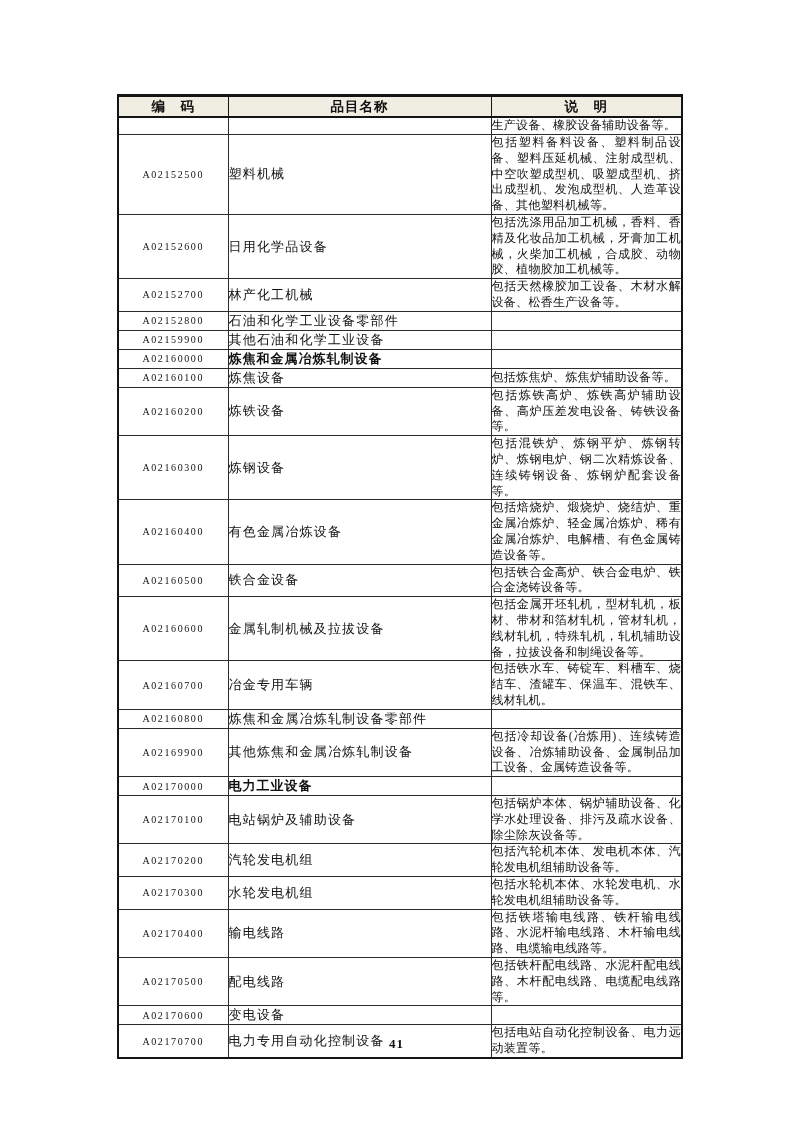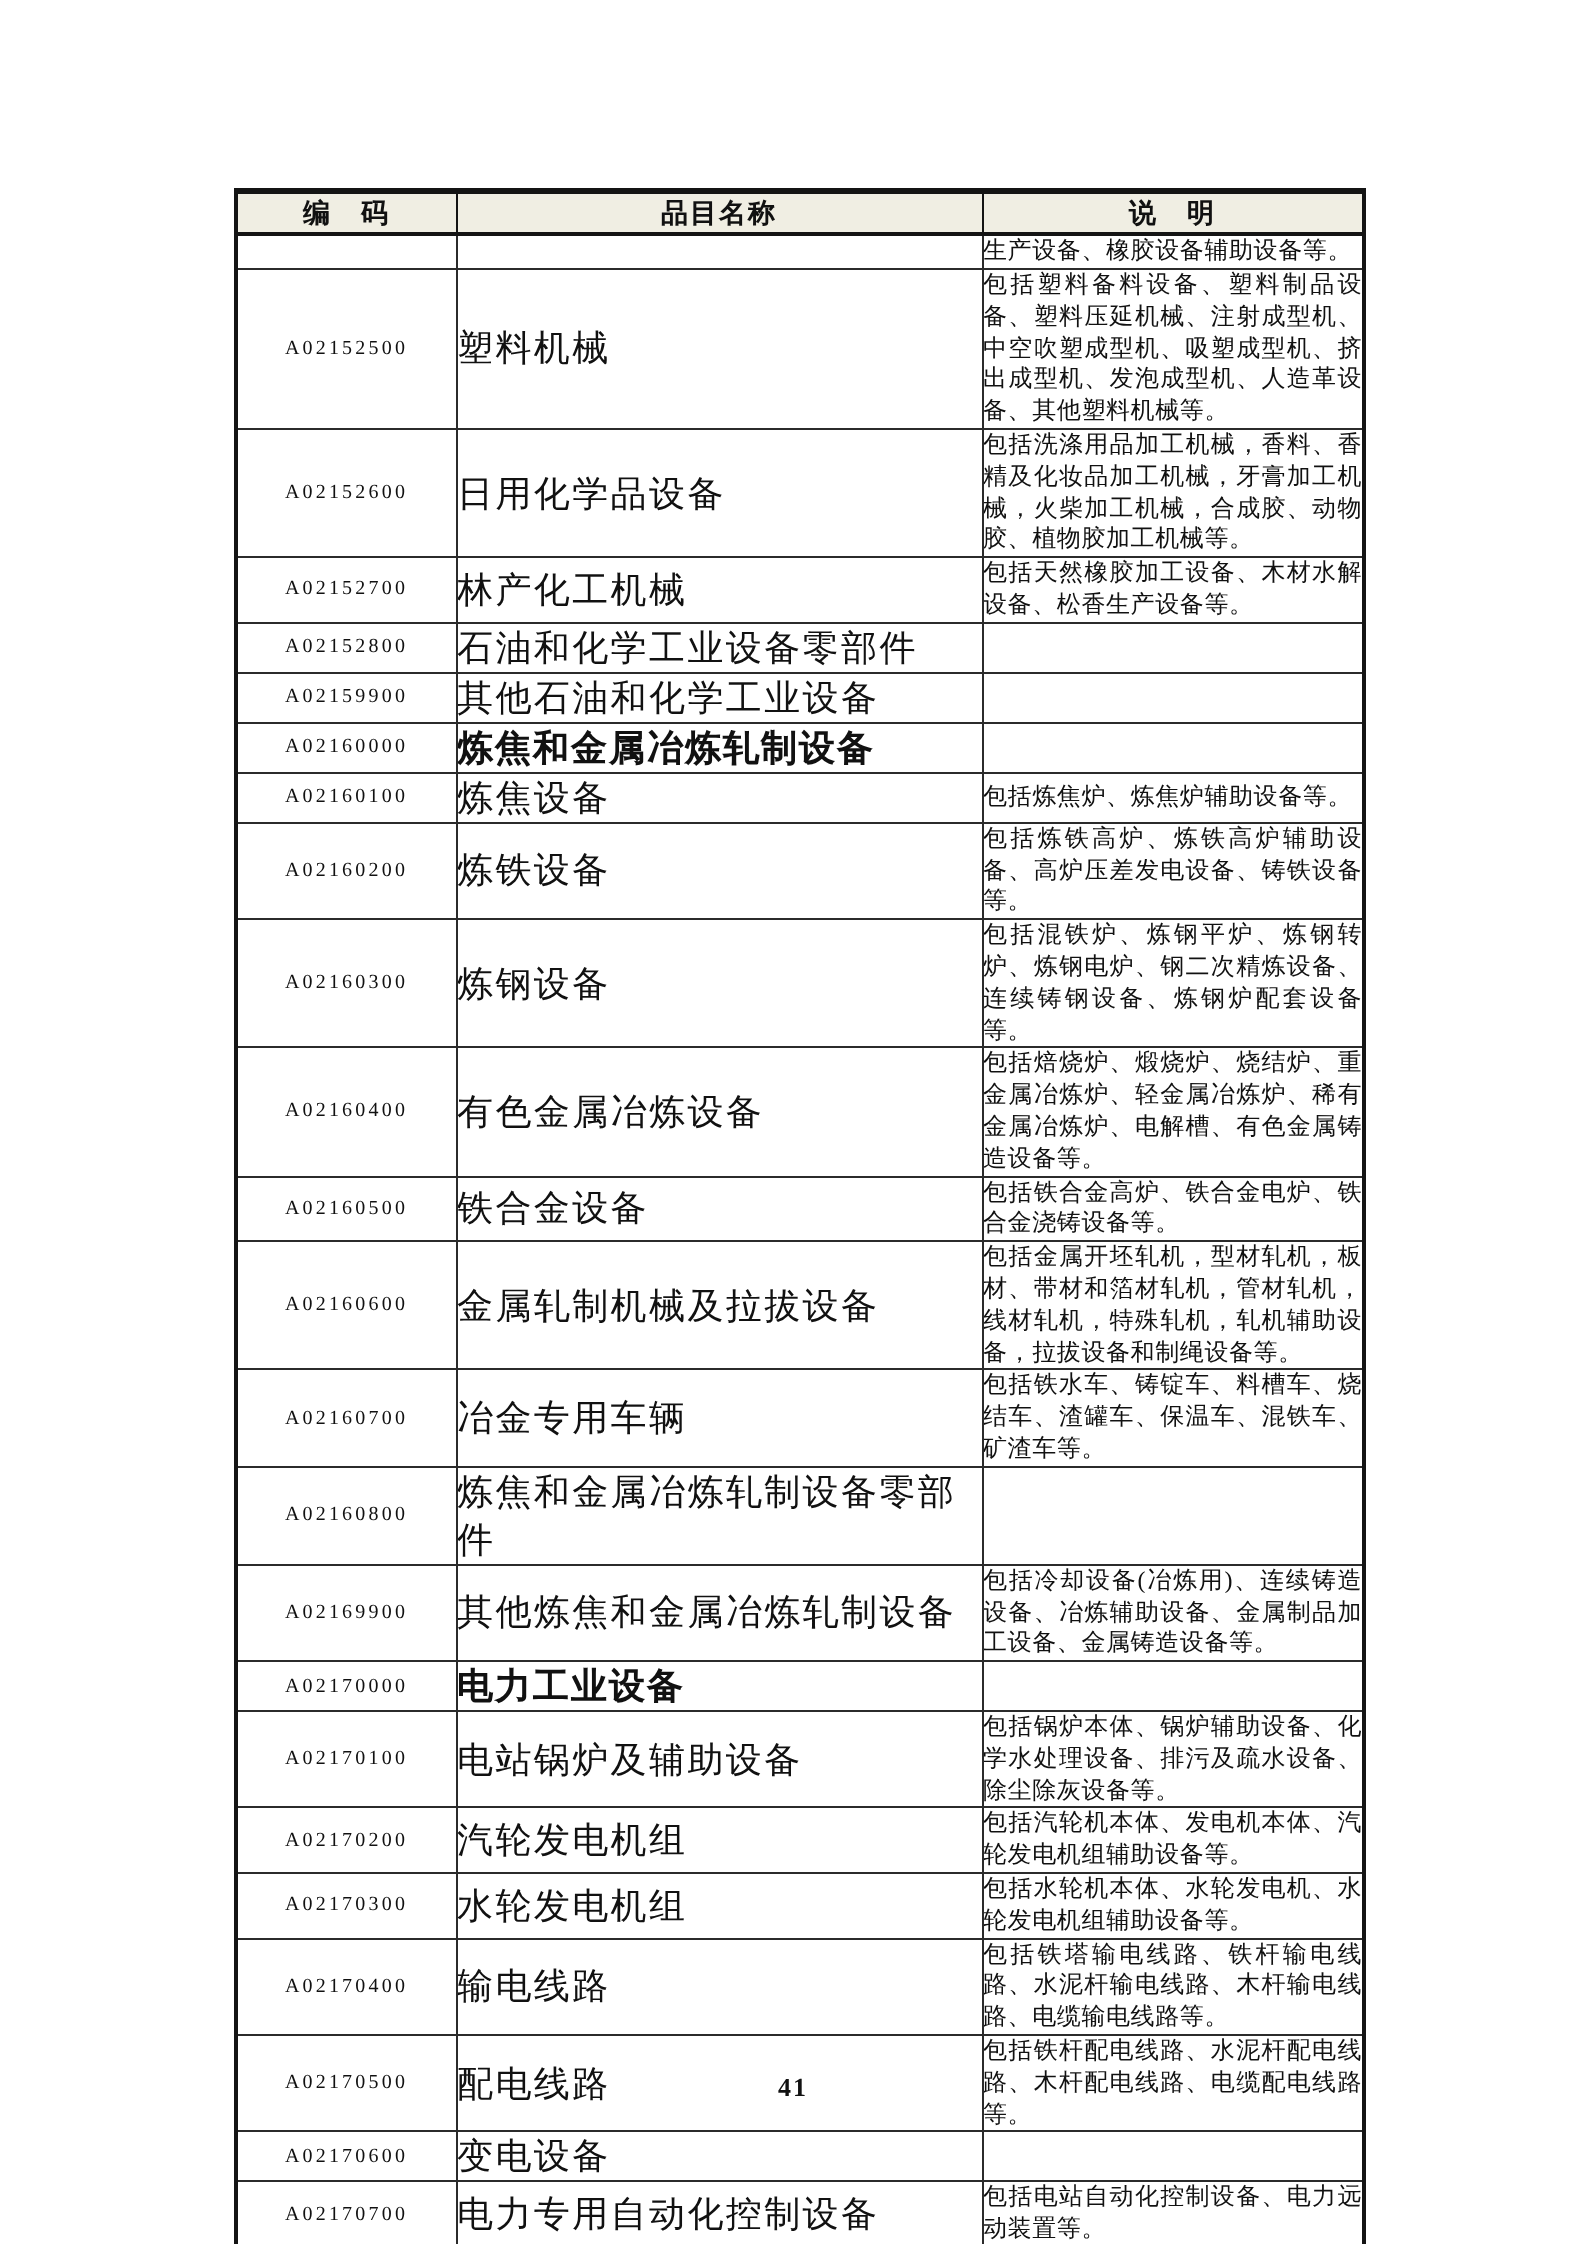--- a/index.html
+++ b/index.html
@@ -52,21 +52,21 @@
   }
   td.code-cell {
     text-align: center;
     font-size: 10px;
     letter-spacing: 1.6px;
     height: 16px;
     white-space: nowrap;
   }
   td.name-cell {
     padding-left: 14px;
-    font-size: 18px;
+    font-size: 13px;
     letter-spacing: 1.2px;
   }
   td.desc-cell {
     padding: 0 3px;
     font-size: 12px;
     line-height: 15.8px;
     letter-spacing: 0.3px;
     text-align: justify;
     text-justify: inter-ideograph;
     vertical-align: middle;
@@ -166,21 +166,21 @@
           <td class="desc-cell">包括铁合金高炉、铁合金电炉、铁合金浇铸设备等。</td>
         </tr>
         <tr>
           <td class="code-cell">A02160600</td>
           <td class="name-cell">金属轧制机械及拉拔设备</td>
           <td class="desc-cell">包括金属开坯轧机，型材轧机，板材、带材和箔材轧机，管材轧机，线材轧机，特殊轧机，轧机辅助设备，拉拔设备和制绳设备等。</td>
         </tr>
         <tr>
           <td class="code-cell">A02160700</td>
           <td class="name-cell">冶金专用车辆</td>
-          <td class="desc-cell">包括铁水车、铸锭车、料槽车、烧结车、渣罐车、保温车、混铁车、矿渣车等。</td>
+          <td class="desc-cell">包括铁水车、铸锭车、料槽车、烧结车、渣罐车、保温车、混铁车、线材轧机。</td>
         </tr>
         <tr>
           <td class="code-cell">A02160800</td>
           <td class="name-cell">炼焦和金属冶炼轧制设备零部件</td>
           <td class="desc-cell"></td>
         </tr>
         <tr>
           <td class="code-cell">A02169900</td>
           <td class="name-cell">其他炼焦和金属冶炼轧制设备</td>
           <td class="desc-cell">包括冷却设备(冶炼用)、连续铸造设备、冶炼辅助设备、金属制品加工设备、金属铸造设备等。</td>

